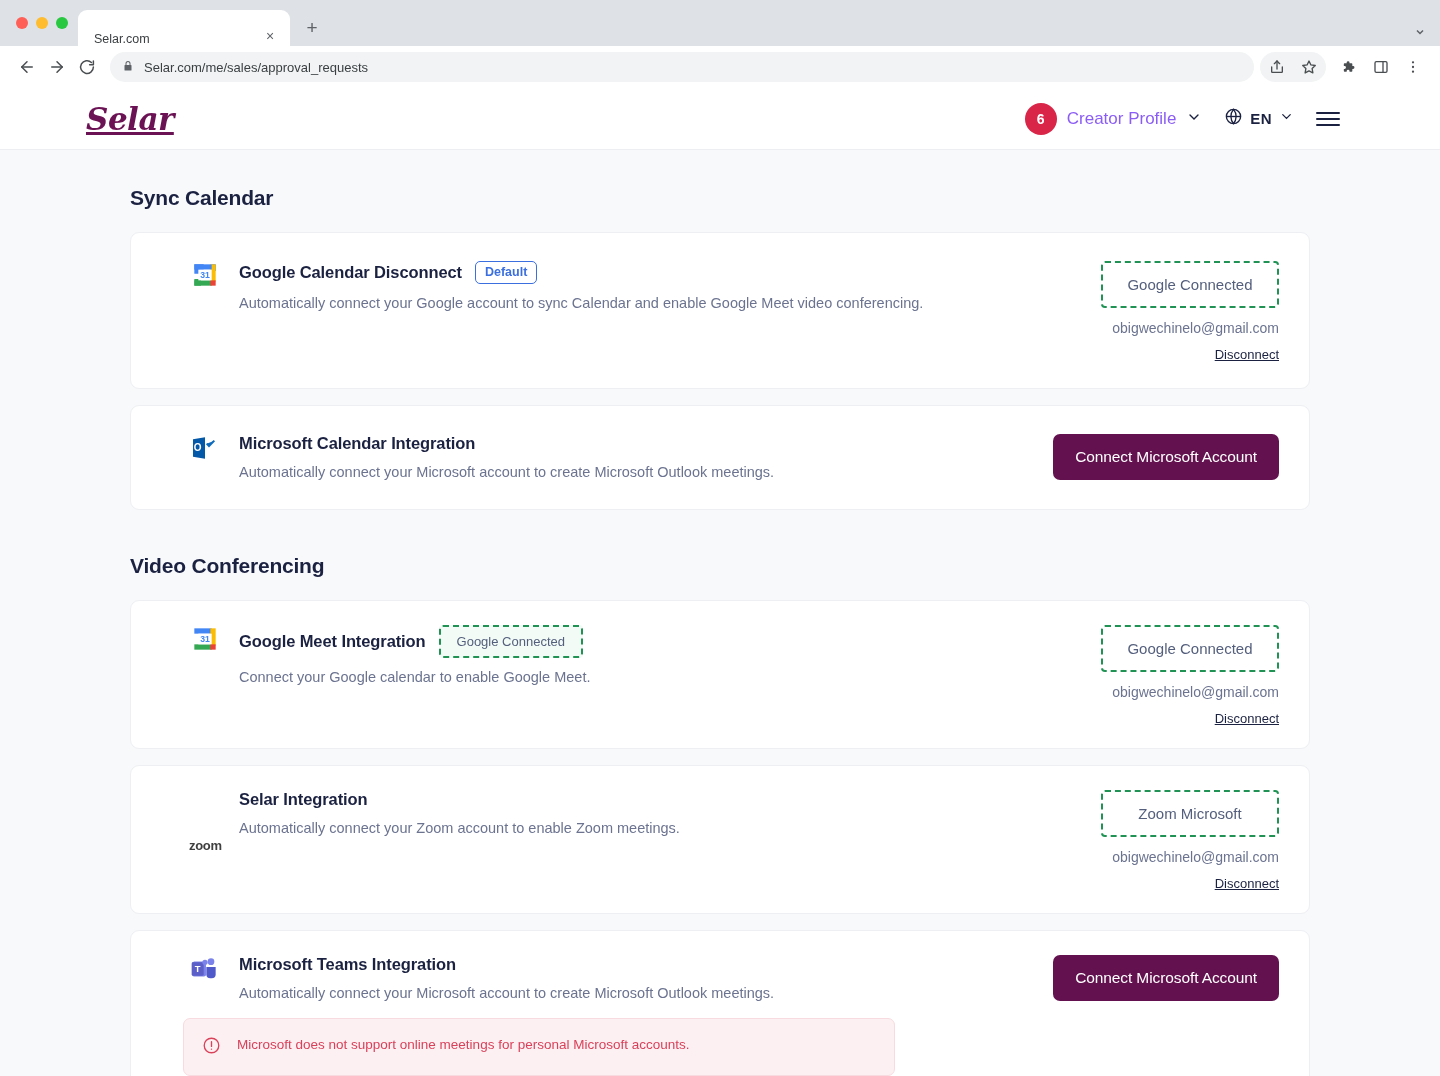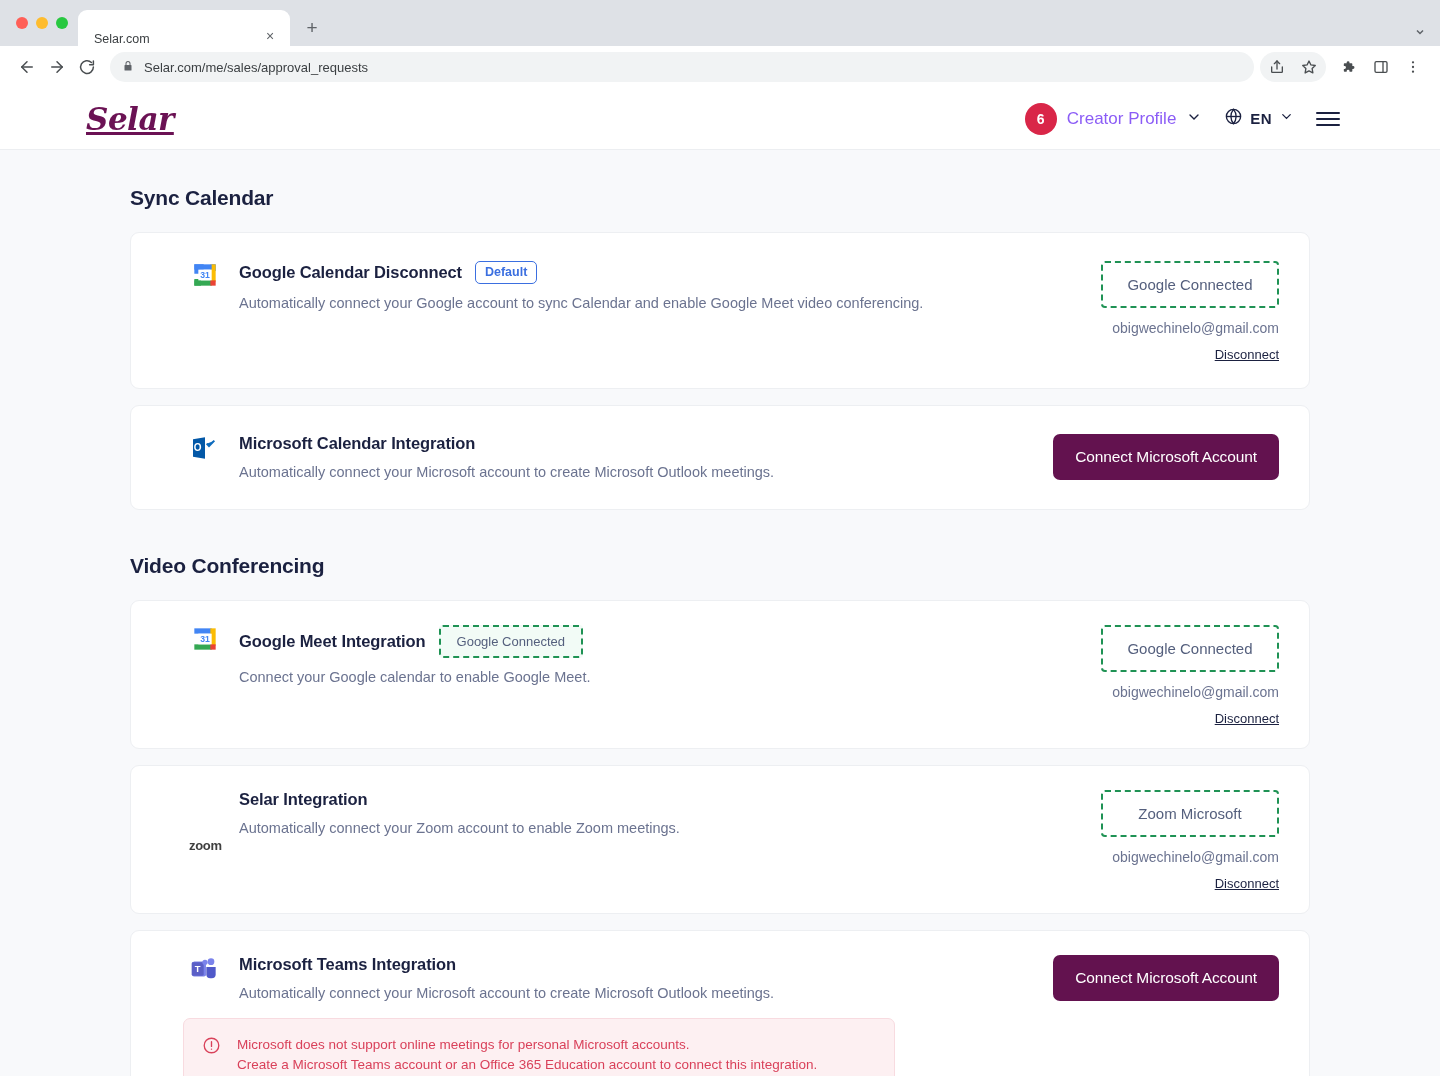--- a/index.html
+++ b/index.html
@@ -415,19 +415,18 @@
       <div class="alert">
         <span class="alert-icon">
           <svg width="19" height="19" viewBox="0 0 24 24" fill="none" stroke="currentColor" stroke-width="1.7">
               <circle cx="12" cy="12" r="9.2"></circle>
               <path d="M12 7.2v6" stroke-linecap="round"></path>
               <circle cx="12" cy="16.6" r="0.9" fill="currentColor" stroke="none"></circle>
             </svg>
         </span>
         <div>
           <div class="alert-text">Microsoft does not support online meetings for personal Microsoft accounts.</div>
-          <div class="alert-text">Create a Microsoft Teams account or an Office 365 Education account to connect this integration.</div>
         </div>
       </div>
     </div>
 
   </div>
 </div>
 
 </body></html>

